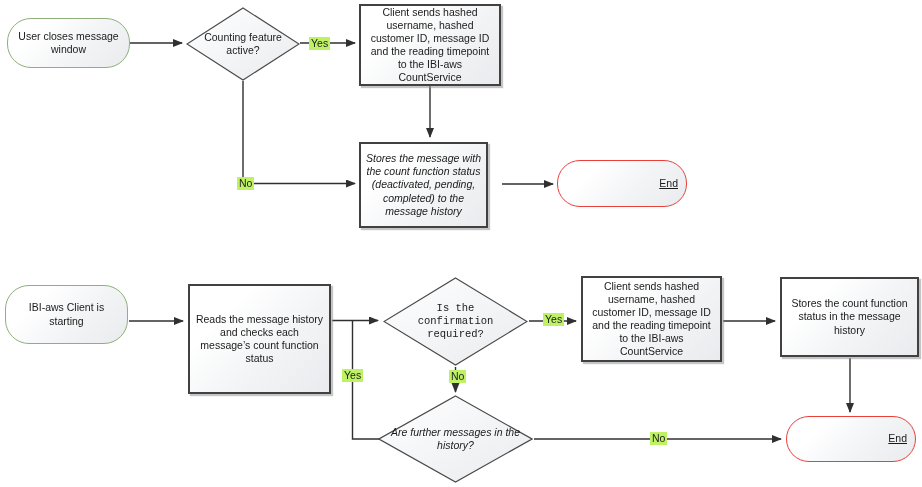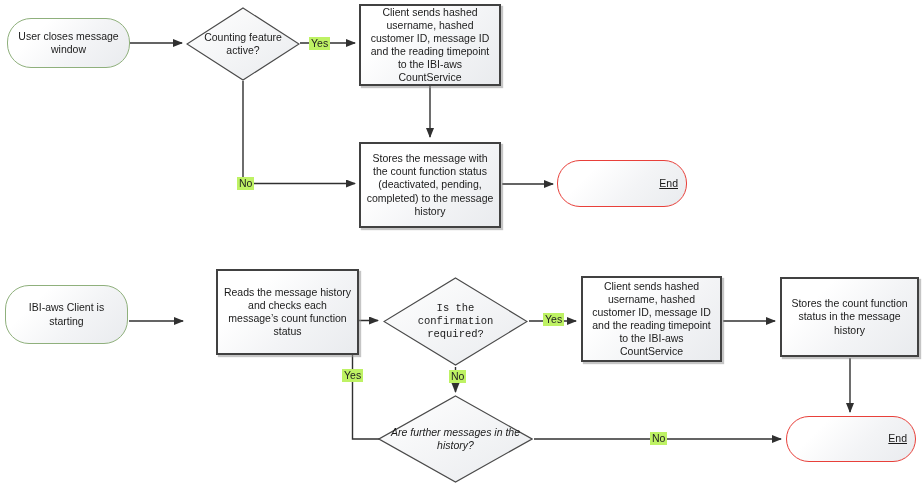--- a/index.html
+++ b/index.html
@@ -71,33 +71,33 @@
   </div>
 
   <div class="node terminator-start" style="left:7px;top:18px;width:123px;height:50px;">
     <span>User closes message window</span>
   </div>
 
   <div class="node process" style="left:359px;top:4px;width:142px;height:82px;">
     <span>Client sends hashed username, hashed customer ID, message ID and the reading timepoint to the IBI-aws CountService</span>
   </div>
 
-  <div class="node process" style="left:359px;top:142px;width:142px;height:86px;">
+  <div class="node process" style="left:359px;top:142px;width:129px;height:86px;font-style:italic;">
     <span>Stores the message with the count function status (deactivated, pending, completed) to the message history</span>
   </div>
 
   <div class="node terminator-end" style="left:557px;top:160px;width:130px;height:47px;">
     <span>End</span>
   </div>
 
   <div class="node terminator-start" style="left:5px;top:285px;width:123px;height:59px;">
     <span>IBI-aws Client is starting</span>
   </div>
 
-  <div class="node process" style="left:188px;top:269px;width:143px;height:86px;margin-left:28px;">
+  <div class="node process" style="left:188px;top:284px;width:143px;height:110px;">
     <span>Reads the message history and checks each message’s count function status</span>
   </div>
 
   <div class="node diamond" style="left:383px;top:277px;width:145px;height:89px;font-family:Liberation Mono, monospace;">
     <svg viewBox="0 0 145 89">
       <defs>
           <linearGradient id="g2" x1="0" y1="0" x2="1" y2="1">
         <stop offset="0" stop-color="#ffffff"></stop>
             <stop offset="1" stop-color="#e9ebee"></stop>
       </linearGradient>

